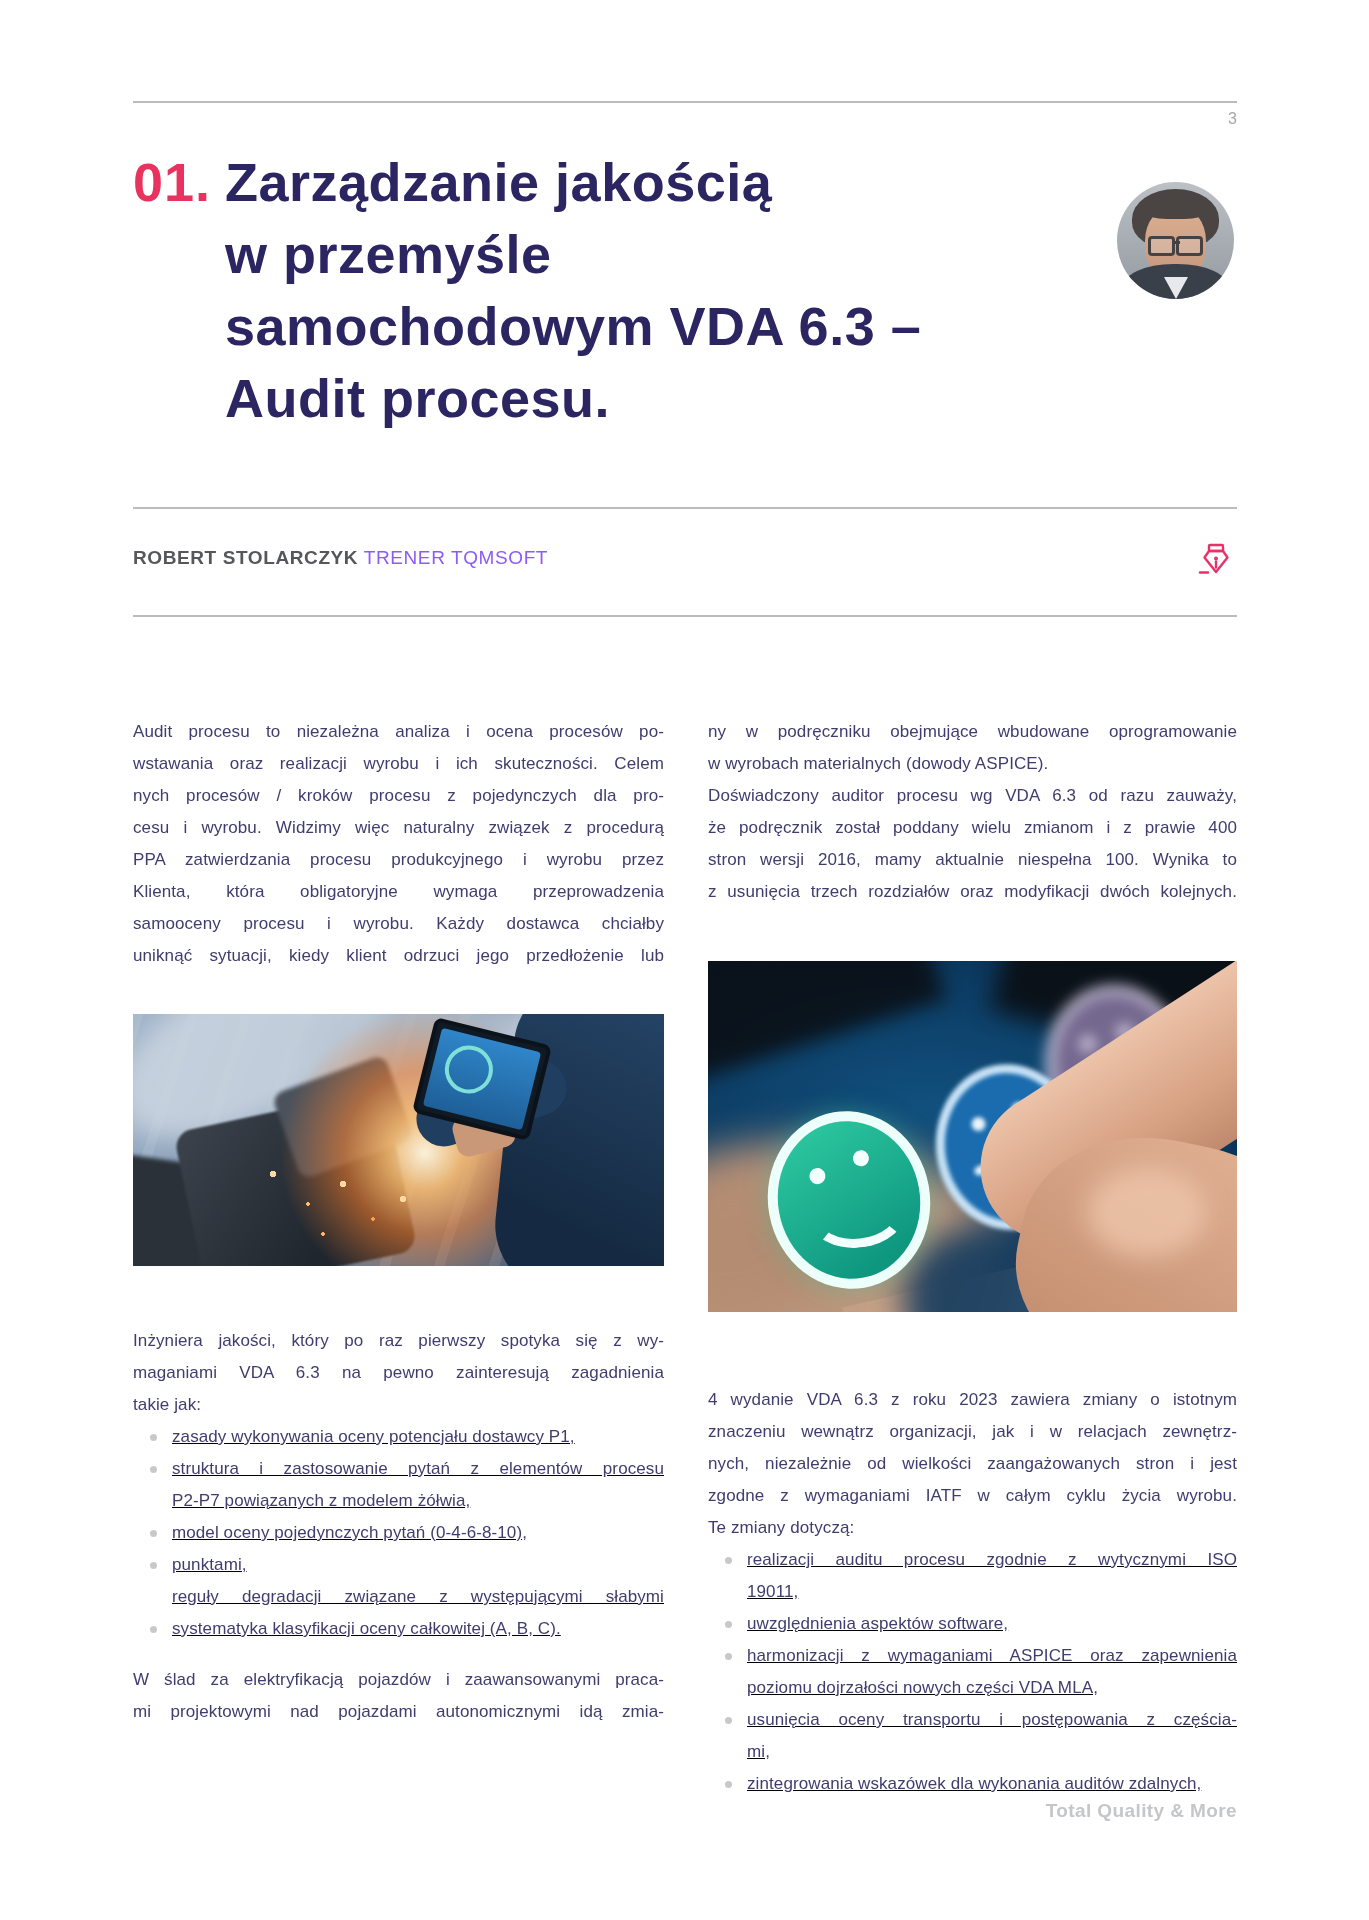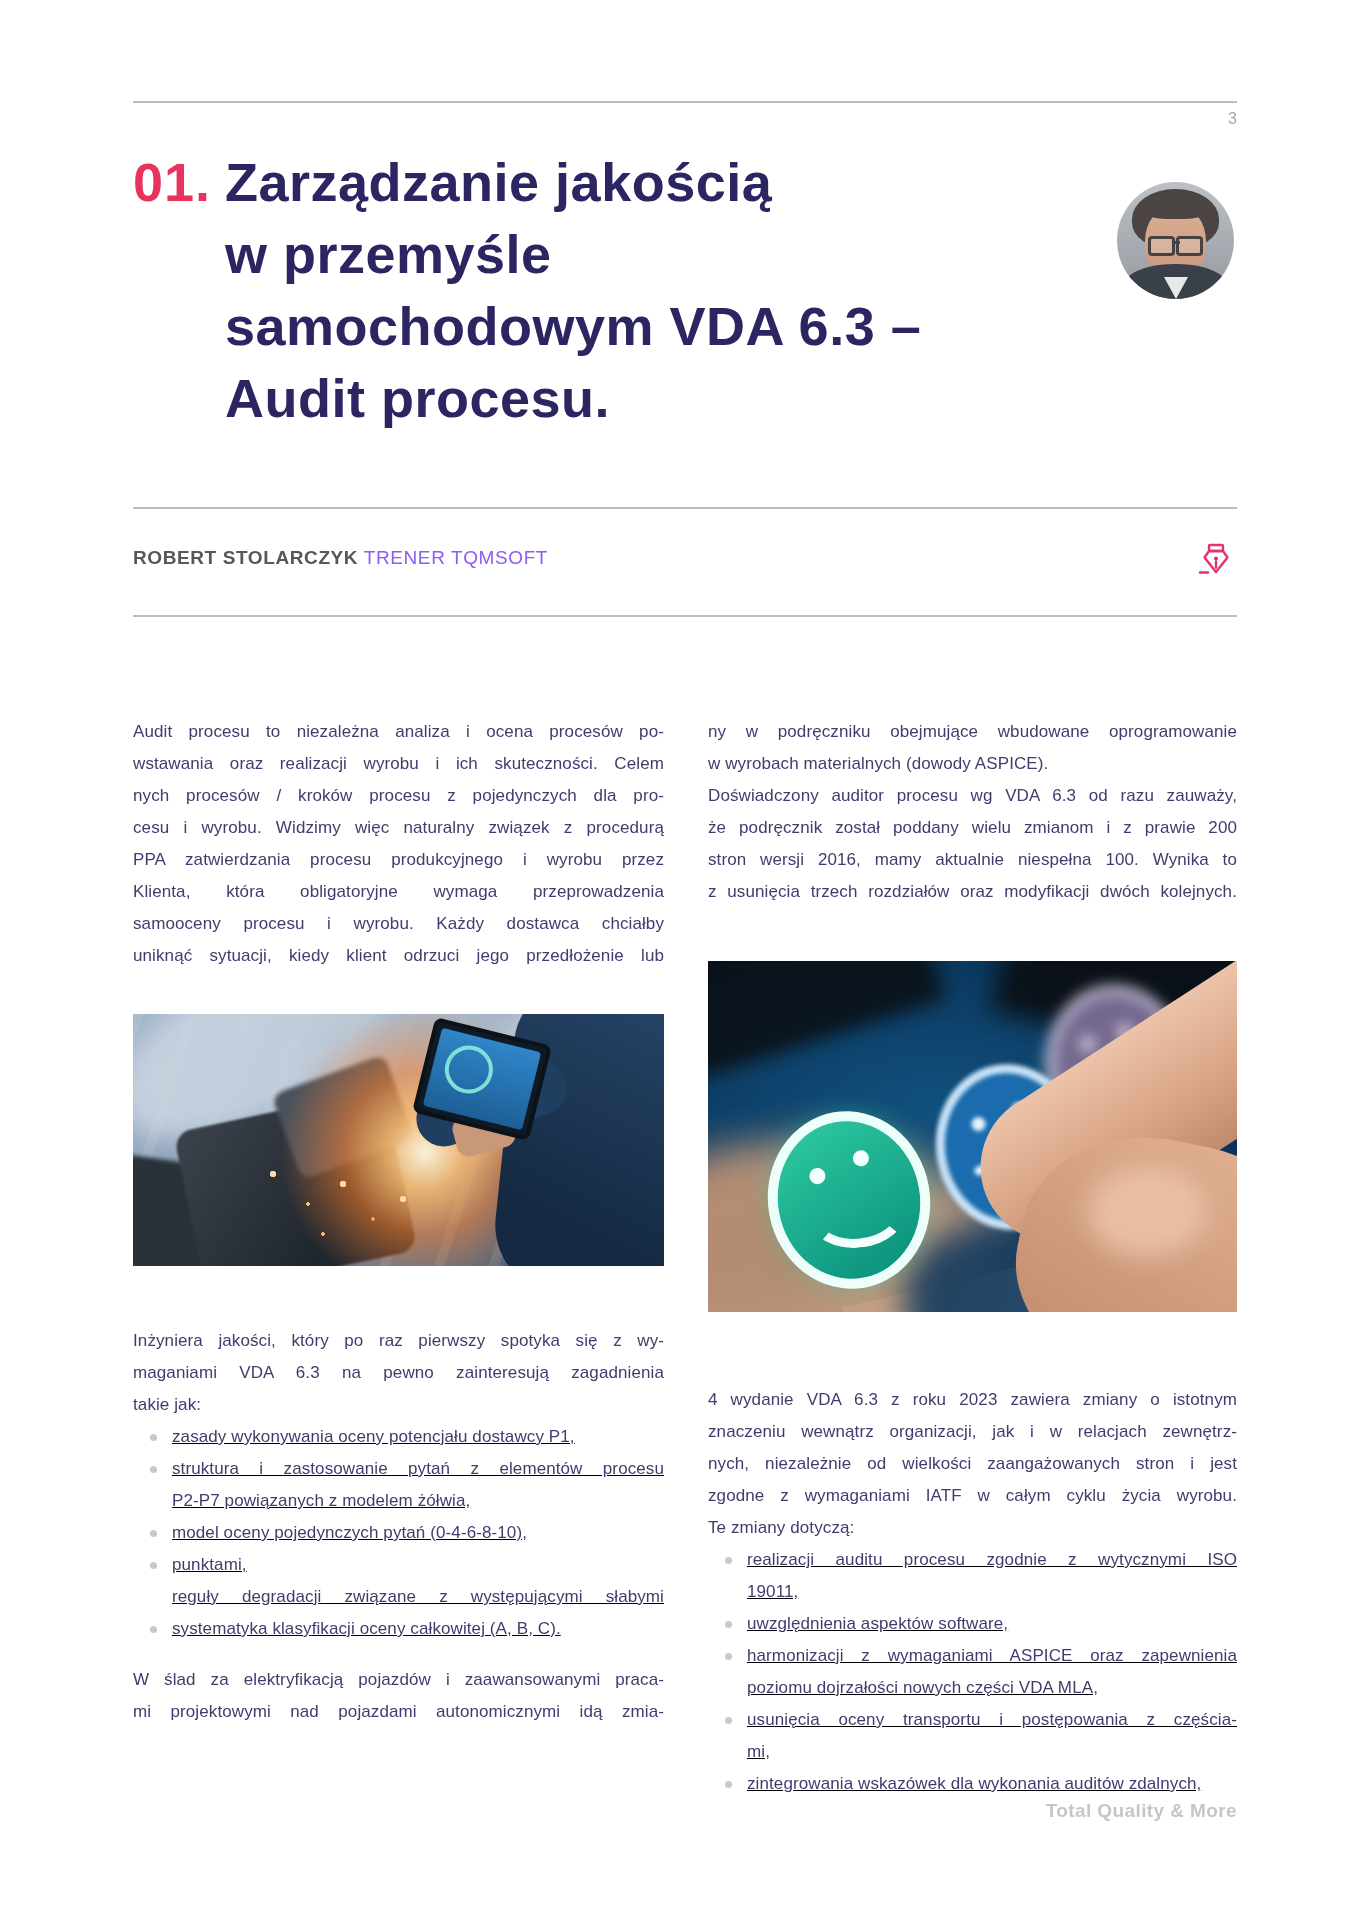--- a/index.html
+++ b/index.html
@@ -255,21 +255,21 @@
       </div>
   </div>
 
   <div class="col col-right">
     <div>
         <div class="tl j">ny w podręczniku obejmujące wbudowane oprogramowanie</div>
         <div class="tl">w wyrobach materialnych (dowody ASPICE).</div>
       </div>
     <div>
         <div class="tl j">Doświadczony auditor procesu wg VDA 6.3 od razu zauważy,</div>
-        <div class="tl j">że podręcznik został poddany wielu zmianom i z prawie 200</div>
+        <div class="tl j">że podręcznik został poddany wielu zmianom i z prawie 400</div>
         <div class="tl j">stron wersji 2016, mamy aktualnie niespełna 100. Wynika to</div>
         <div class="tl j">z usunięcia trzech rozdziałów oraz modyfikacji dwóch kolejnych.</div>
       </div>
 
     <div class="photo photo-right">
       <div class="pr-corner-tl"></div>
       <div class="pr-corner-tr"></div>
       <div class="pr-table"></div>
       <div class="pr-tabledark"></div>
       <div class="pr-handblur"></div>

